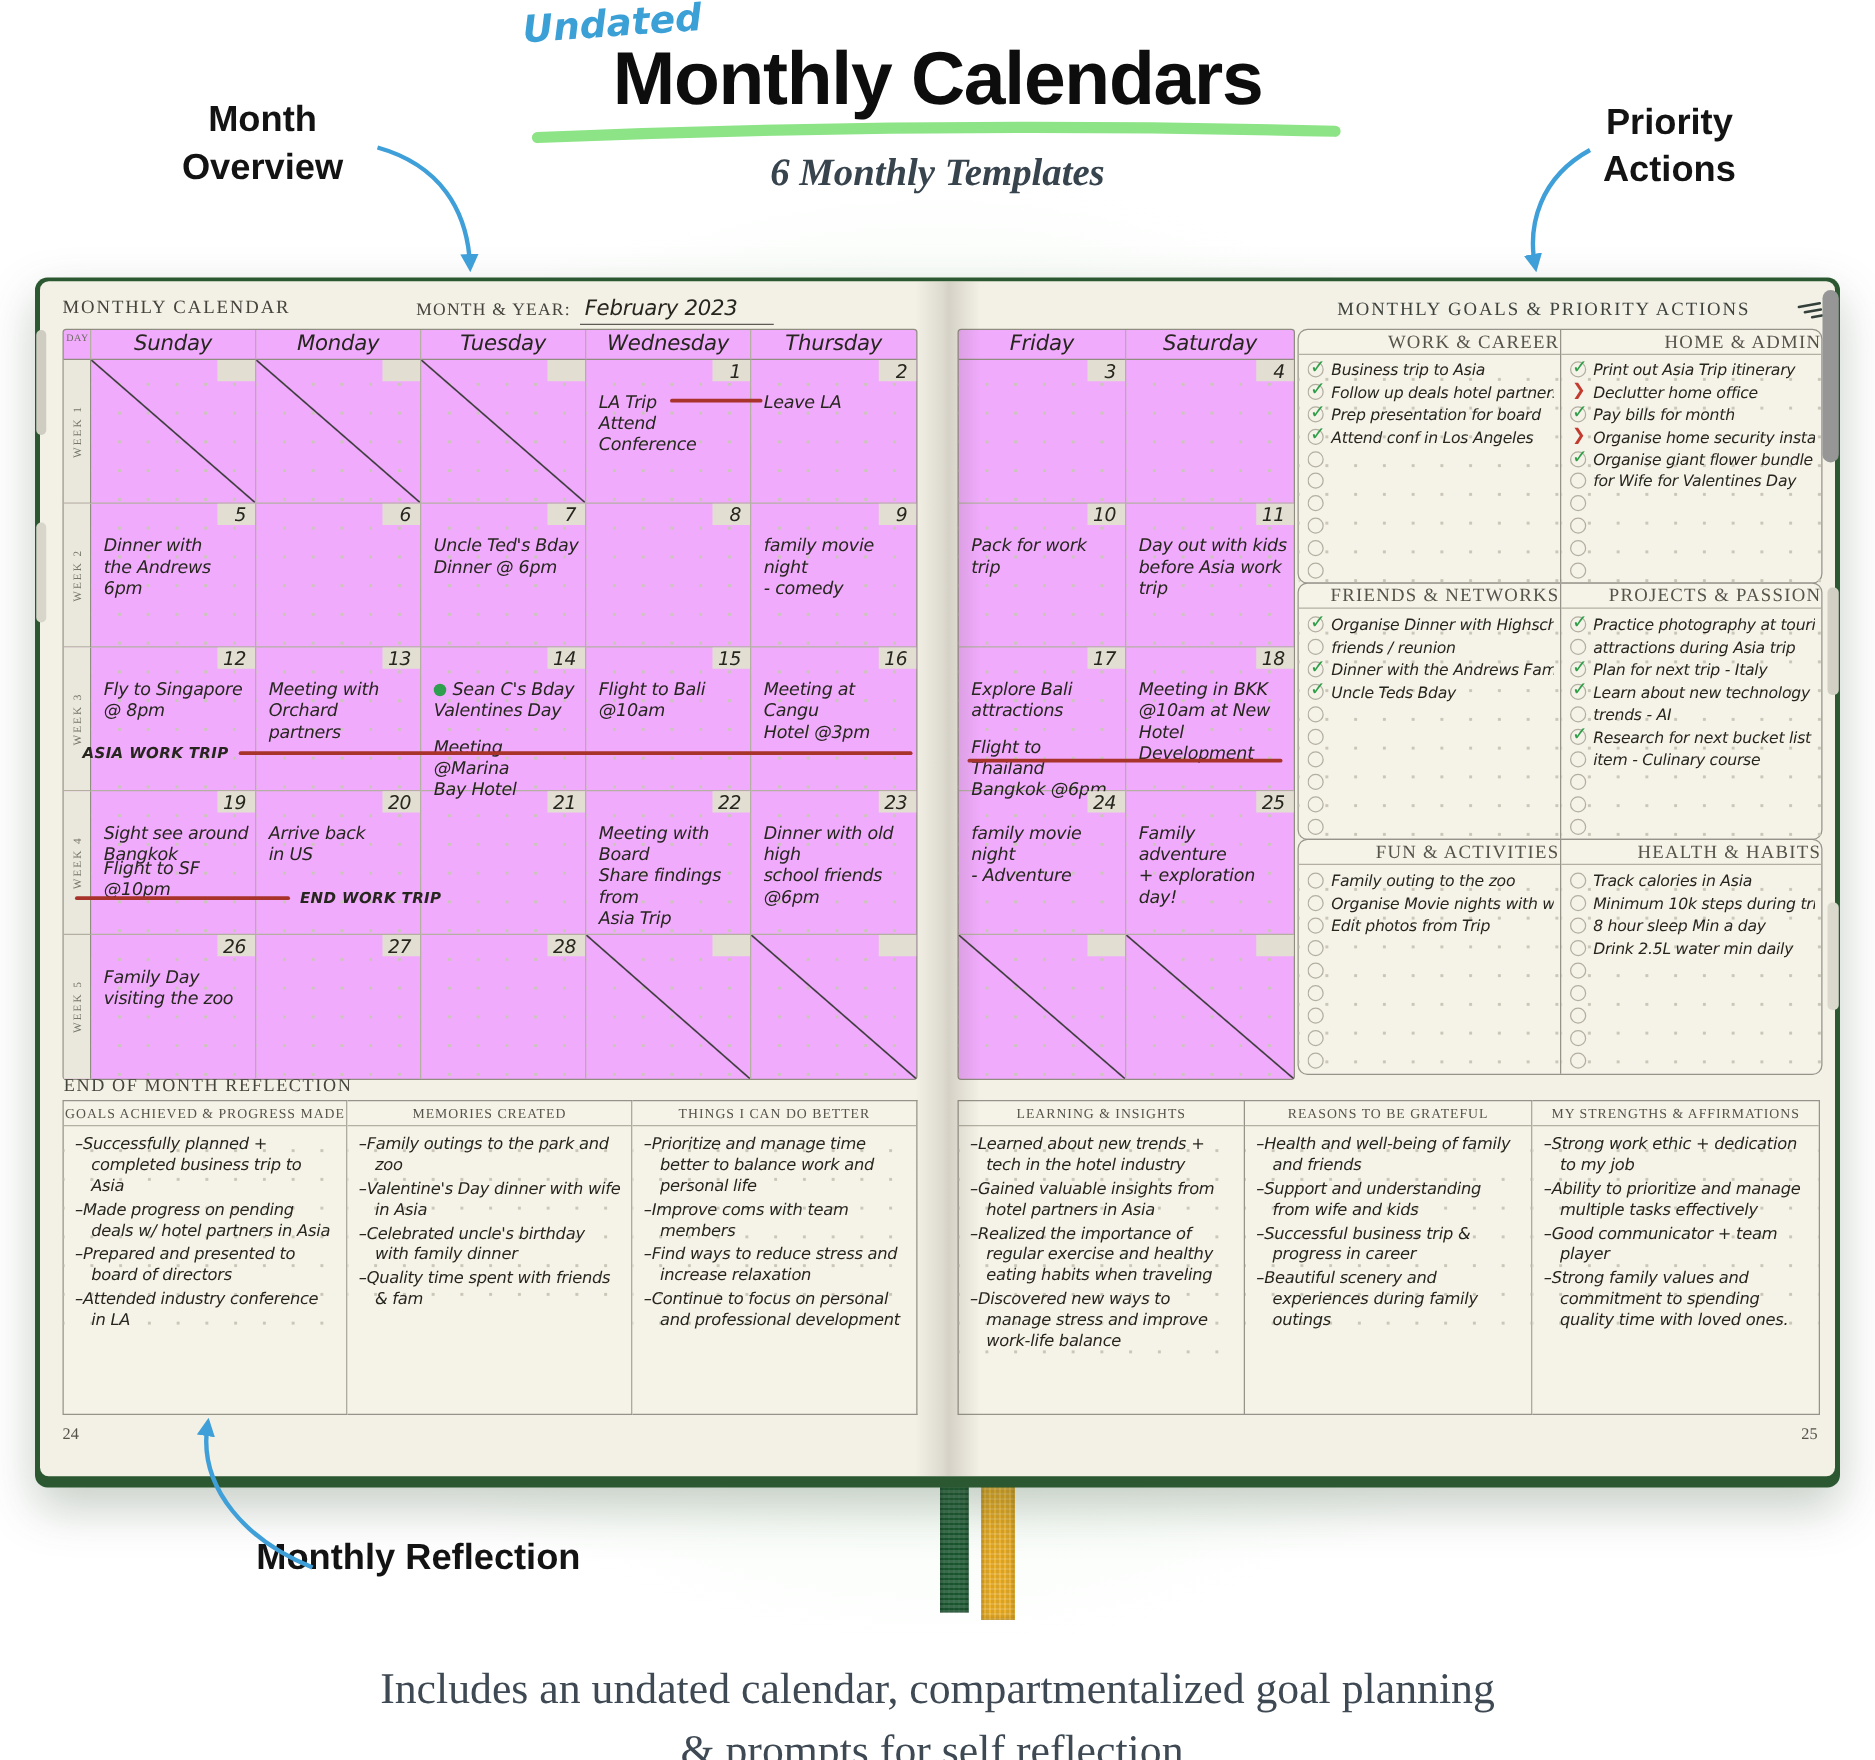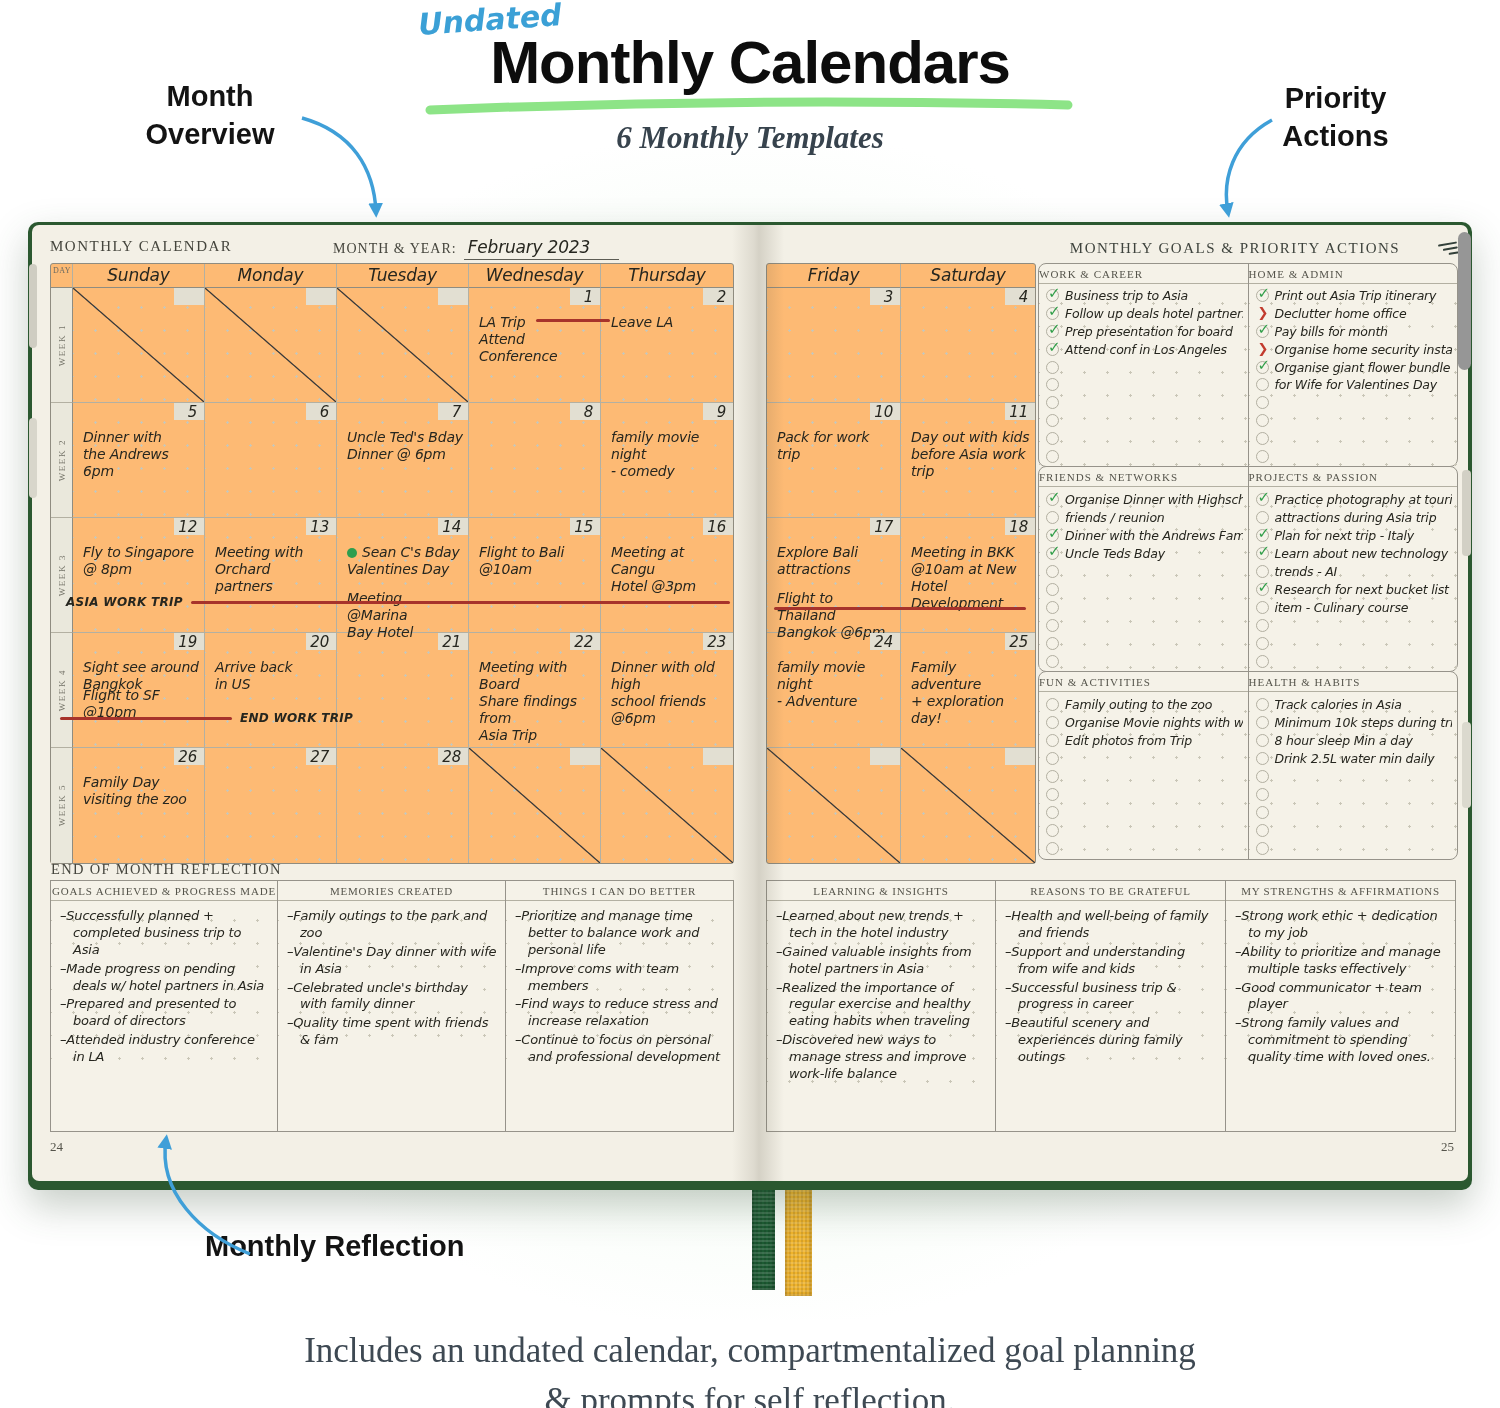--- a/index.html
+++ b/index.html
@@ -44,21 +44,21 @@
   .my-label { font-family:"Liberation Serif",serif; font-size:14px; letter-spacing:1px; color:#45453d; }
   .my-val { font-size:17px; border-bottom:1.5px solid #5c5c54; min-width:155px; padding:0 8px 2px 4px; }
   .rp-head { position:absolute; left:276px; right:30px; top:6px; height:24px; text-align:center; }
   .rp-title { font-family:"Liberation Serif",serif; font-size:15px; letter-spacing:1.5px; color:#3e433d; }
   .menu-icon { position:absolute; right:4px; top:10px; width:19px; height:14px; transform:rotate(-10deg); }
   .menu-icon i { display:block; height:2.2px; background:#33403a; margin-bottom:2.6px; border-radius:2px; }
   .menu-icon i:nth-child(2){ width:80%; margin-left:20%; }
   .menu-icon i:nth-child(3){ width:55%; margin-left:45%; }
 
   
-  .cal { position:absolute; top:30px; display:grid; border:1.2px solid #8f8c80; background:#fdba74; border-radius:3px; }
+  .cal { position:absolute; top:30px; display:grid; border:1.2px solid #8f8c80; background:#f0abfc; border-radius:3px; }
   #calLeft { left:8px; width:684px; grid-template-columns:22px repeat(5,1fr); grid-template-rows:24px repeat(5,115px); }
   #calRight { left:4px; width:270px; grid-template-columns:repeat(2,1fr); grid-template-rows:24px repeat(5,115px); }
   .cal > div { border-right:1px solid #b3b0a2; border-bottom:1px solid #b3b0a2; position:relative; }
   #calLeft > div:nth-child(6n), #calRight > div:nth-child(2n) { border-right:none; }
   #calLeft > div:nth-last-child(-n+6), #calRight > div:nth-last-child(-n+2) { border-bottom:none; }
   .cal-corner { font-family:"Liberation Serif",serif; font-size:8px; letter-spacing:.5px; color:#6c6b61; padding:2px 0 0 2px; border-bottom-color:#8f8c80 !important; }
   .cal-head { font-size:17px; text-align:center; line-height:23px; border-bottom-color:#8f8c80 !important; }
   .week-label { background:#eae8dc; border-right-color:#8f8c80 !important; display:flex; align-items:center; justify-content:center; }
   .week-label span { writing-mode:vertical-rl; transform:rotate(180deg); font-family:"Liberation Serif",serif; font-size:9px; letter-spacing:1.6px; color:#77766b; }
   .cell .tab { position:absolute; top:0; right:0; width:30px; height:17px; background:#e2dfd2; }
@@ -80,21 +80,21 @@
   .ov-end { left:18px; top:478px; }
   .ov-end .rline { width:172px; }
   .redline-fri { position:absolute; left:12px; top:374px; width:252px; height:3px; background:#a7332b; border-radius:2px; z-index:3; }
 
   
   .goals { position:absolute; left:276px; right:4px; top:30px; }
   .gbox { position:relative; border:1px solid #96938a; border-radius:8px; display:flex; background:#f5f2e8; margin-top:-1px; }
   .gbox:first-child { margin-top:0; }
   .gcol { flex:1; min-width:0; }
   .gcol + .gcol { border-left:1px solid #96938a; }
-  .gtitle { height:20px; line-height:20px; text-align:left; font-size:11px; letter-spacing:1px; color:#55544b; border-bottom:1px solid #b3b0a2; }
+  .gtitle { height:20px; line-height:20px; text-align:right; font-size:15px; letter-spacing:1px; color:#55544b; border-bottom:1px solid #b3b0a2; }
   .gitems { padding:3px 5px 3px 7px; }
   .gitem { display:flex; align-items:center; gap:6px; overflow:hidden; }
   .mk { width:13px; height:13px; border:1.4px solid #b2afa1; border-radius:50%; position:relative; flex:none; }
   .mk.check::after { content:"\2713"; position:absolute; left:1px; top:-6px; font-family:"DejaVu Sans",sans-serif; font-weight:bold; font-size:15px; color:#2f9e48; }
   .mk.arrow { border-color:transparent; }
   .mk.arrow::after { content:"\276F"; position:absolute; left:1px; top:-3px; font-family:"DejaVu Sans",sans-serif; font-weight:bold; font-size:13px; color:#c23b2e; }
   .gtxt { font-size:12.5px; white-space:nowrap; }
 
   
   .refl-title { position:absolute; left:9px; top:628px; font-family:"Liberation Serif",serif; font-size:14.5px; letter-spacing:1.3px; color:#45453d; }

